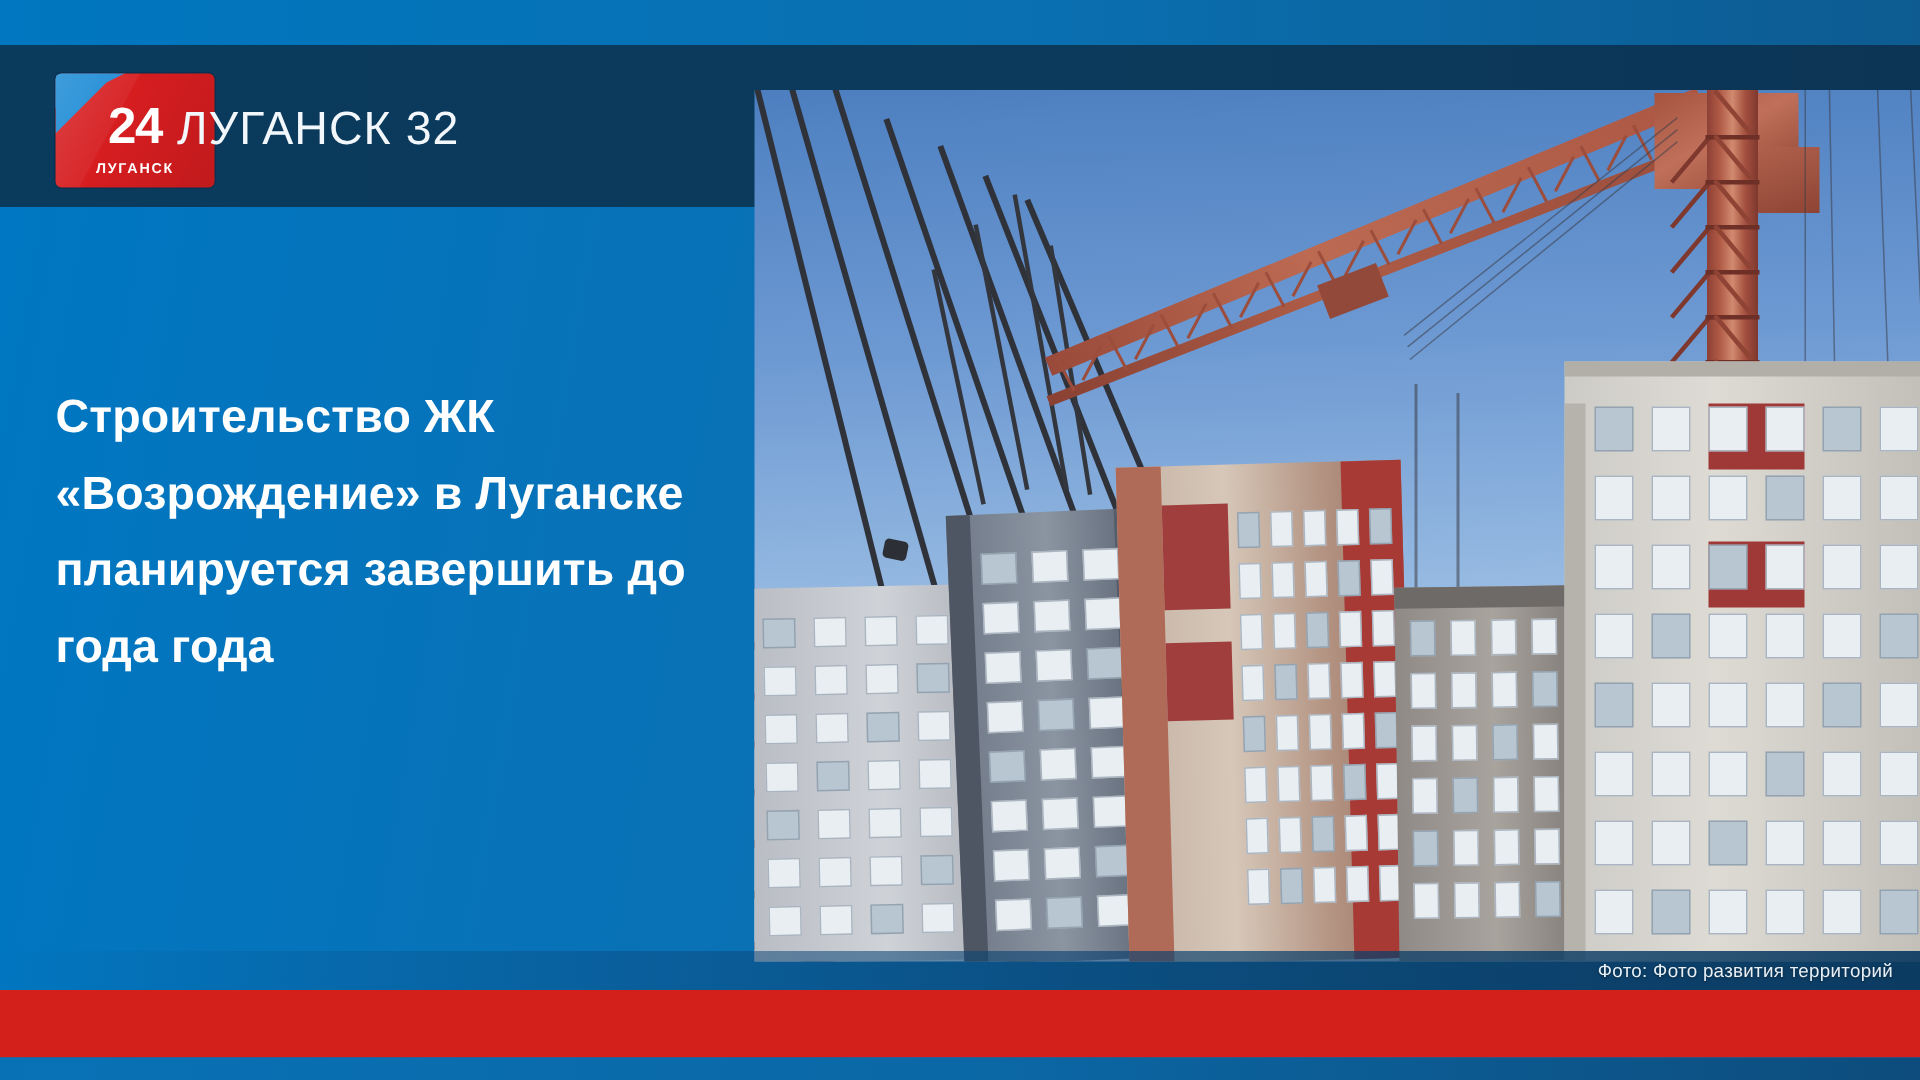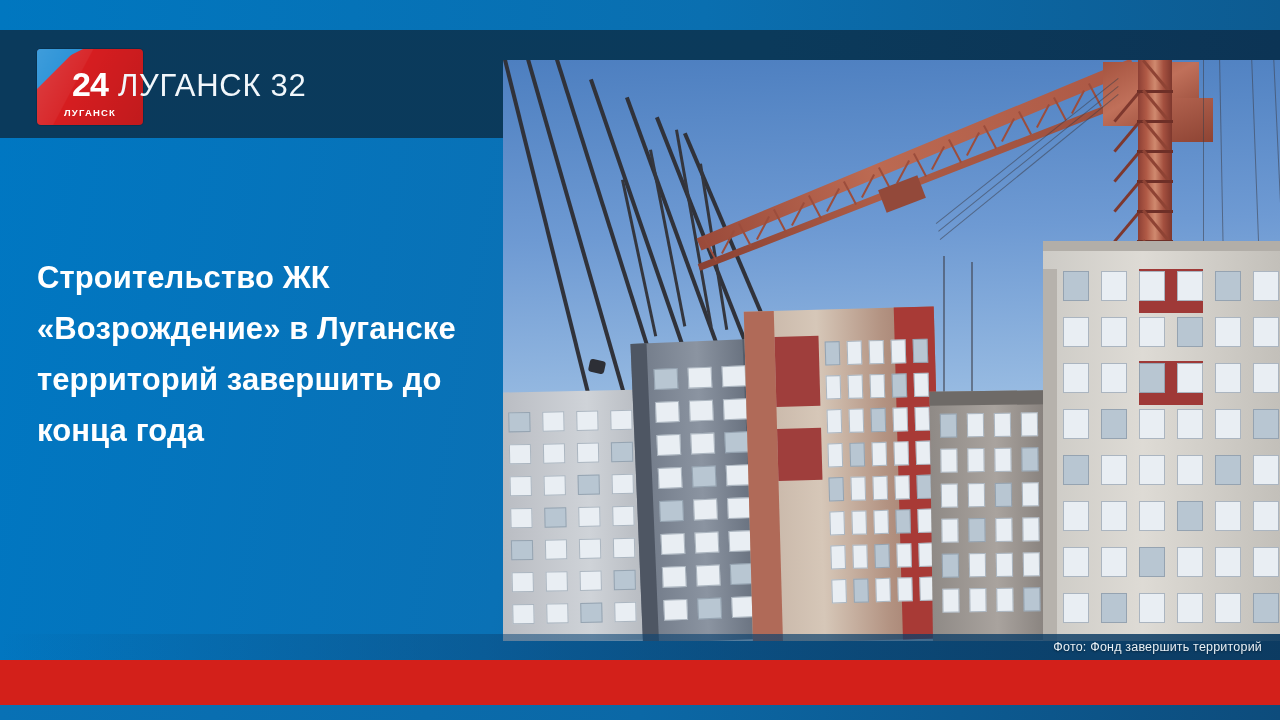--- a/index.html
+++ b/index.html
@@ -261,21 +261,21 @@
     <div class="blue-corner2"></div>
     <div class="sheen"></div>
     <div class="num">24</div>
     <div class="word">ЛУГАНСК</div>
   </div>
 
   <div class="channel-name">ЛУГАНСК 32</div>
 
   <div class="body-bg"></div>
 
-  <div class="headline">Строительство ЖК «Возрождение» в Луганске территорий завершить до конца года</div>
+  <div class="headline">Строительство ЖК «Возрождение» в Луганске планируется завершить до года года</div>
 
   <div class="photo">
     <div class="sky-glow"></div>
     <div id="photo-art">
         <div class="rebar rebar-v" style="left:-10px; top:-40px; height:470px; transform:rotate(-14deg); background:#30323a;"></div>
         <div class="rebar rebar-v" style="left:18px; top:-18px; height:448px; transform:rotate(-16deg); background:#30323a;"></div>
         <div class="rebar rebar-v" style="left:52px; top:0px; height:430px; transform:rotate(-17.5deg); background:#30323a;"></div>
         <div class="rebar rebar-v" style="left:86px; top:20px; height:410px; transform:rotate(-19deg); background:#30323a;"></div>
         <div class="rebar rebar-v" style="left:122px; top:38px; height:392px; transform:rotate(-20deg); background:#30323a;"></div>
         <div class="rebar rebar-v" style="left:152px; top:58px; height:372px; transform:rotate(-21.5deg); background:#30323a;"></div>
@@ -559,18 +559,18 @@
           <div class="win dk" style="left:58px;top:352px;width:26px;height:30px;"></div>
           <div class="win" style="left:96px;top:352px;width:26px;height:30px;"></div>
           <div class="win" style="left:134px;top:352px;width:26px;height:30px;"></div>
           <div class="win" style="left:172px;top:352px;width:26px;height:30px;"></div>
           <div class="win dk" style="left:210px;top:352px;width:26px;height:30px;"></div>
         </div>
       </div>
   </div>
 
   <div class="credit-band"></div>
-  <div class="photo-credit">Фото: Фонд завершить территорий</div>
+  <div class="photo-credit">Фото: Фото развития территорий</div>
 
   <div class="stripe-red"></div>
   <div class="stripe-blue-bottom"></div>
 
 </div>
 
 </body></html>

